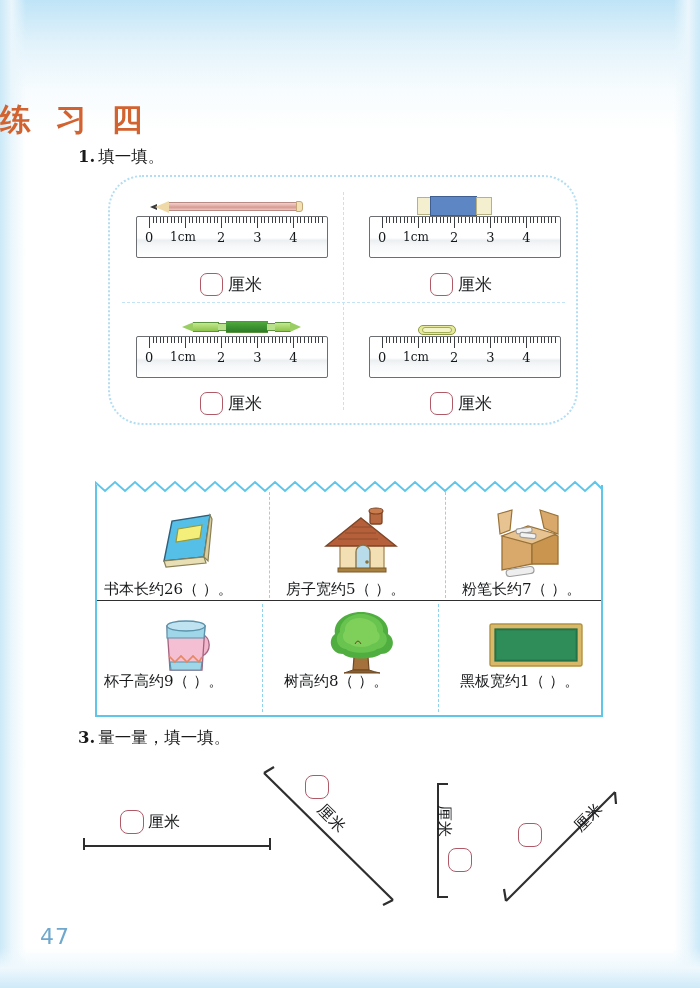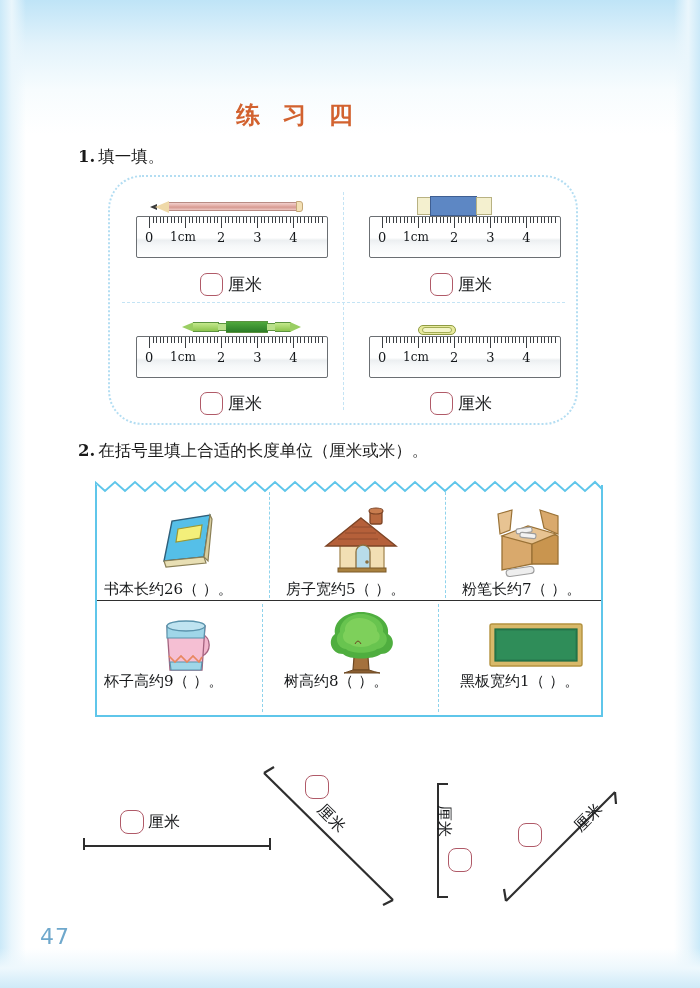--- a/index.html
+++ b/index.html
@@ -28,23 +28,22 @@
     pointer-events: none;
   }
   .edge-bottom {
     position: absolute; left: 0; bottom: 0; width: 700px; height: 40px;
     background: linear-gradient(to top, #cfeaf8 0%, #eef8fd 50%, rgba(255,255,255,0) 100%);
     pointer-events: none;
   }
 
   .title {
     position: absolute; left: 0; top: 99px; width: 596px;
-    text-align: center;
     font-family: "DejaVu Sans", "Liberation Sans", sans-serif;
-    font-size: 24px; font-weight: bold; color: #d2622f;
+    font-size: 31px; font-weight: bold; color: #d2622f;
     letter-spacing: 7px;
   }
 
   .qnum-line {
     position: absolute;
     font-family: "DejaVu Serif", "Liberation Serif", serif;
     font-size: 16.5px; color: #1a1a1a; white-space: nowrap;
   }
   .qnum-line b { font-family: "DejaVu Serif","Liberation Serif",serif; font-weight: bold; }
 
@@ -458,23 +457,20 @@
         <div class="rl" style="left: 80.0879px; top: 13px;">2</div>
         <div class="rl" style="left: 116.132px; top: 13px;">3</div>
         <div class="rl" style="left: 152.176px; top: 13px;">4</div>
       </div>
     <div class="ansrow" style="left:430px; top:392px;">
       <div class="ansbox"></div>
       <div class="anslabel">厘米</div>
     </div>
   </div>
 
-  <div class="qnum-line" style="left:78px; top:440px;">
-    <b>2.</b><span style="display:inline-block;width:3px"></span><span>在括号里填上合适的长度单位（厘米或米）。</span>
-  </div>
 
   <div class="q2-box"></div>
   <svg class="q2-top-zigzag" viewBox="0 0 508 16" preserveAspectRatio="none">
     <path d="M0,14 L0,4 L10,13 L20,4 L30,13 L40,4 L50,13 L60,4 L70,13 L80,4 L90,13 L100,4 L110,13 L120,4 L130,13 L140,4 L150,13 L160,4 L170,13 L180,4 L190,13 L200,4 L210,13 L220,4 L230,13 L240,4 L250,13 L260,4 L270,13 L280,4 L290,13 L300,4 L310,13 L320,4 L330,13 L340,4 L350,13 L360,4 L370,13 L380,4 L390,13 L400,4 L410,13 L420,4 L430,13 L440,4 L450,13 L460,4 L470,13 L480,4 L490,13 L500,4 L508,12" fill="none" stroke="#5fc6ea" stroke-width="2"></path>
   </svg>
   <div class="q2-hdiv"></div>
   <div class="q2-vdiv" style="left:269px; top:492px; height:106px;"></div>
   <div class="q2-vdiv" style="left:445px; top:492px; height:106px;"></div>
   <div class="q2-vdiv" style="left:262px; top:604px; height:108px;"></div>
   <div class="q2-vdiv" style="left:438px; top:604px; height:108px;"></div>
@@ -547,20 +543,23 @@
 
   <div class="q2-cell">
     <svg class="q2-art" style="left:488px; top:622px;" width="96" height="46" viewBox="0 0 96 46">
       <rect x="2" y="2" width="92" height="42" rx="2" fill="#d8b96a" stroke="#b4923f" stroke-width="1.4"></rect>
       <rect x="7" y="7" width="82" height="32" fill="#2b8253" stroke="#1d6b41" stroke-width="1.2"></rect>
       <rect x="9" y="9" width="78" height="28" fill="#2f8d59"></rect>
     </svg>
     <div class="q2-cap" style="left:460px; top:672px;">黑板宽约1（    ）。</div>
   </div>
 
+  <div class="qnum-line" style="left:78px; top:727px;">
+    <b>3.</b><span style="display:inline-block;width:3px"></span><span>量一量，填一填。</span>
+  </div>
 
   <div>
     <div class="seg-line" style="left:83px; top:845px; width:188px; height:2px;"></div>
     <div class="seg-line" style="left:83px; top:838px; width:2px; height:12px;"></div>
     <div class="seg-line" style="left:269px; top:838px; width:2px; height:12px;"></div>
     <div class="ansbox3" style="left:120px; top:810px;"></div>
     <div class="seg-cap" style="left:148px; top:812px;">厘米</div>
   </div>
 
   <div>

